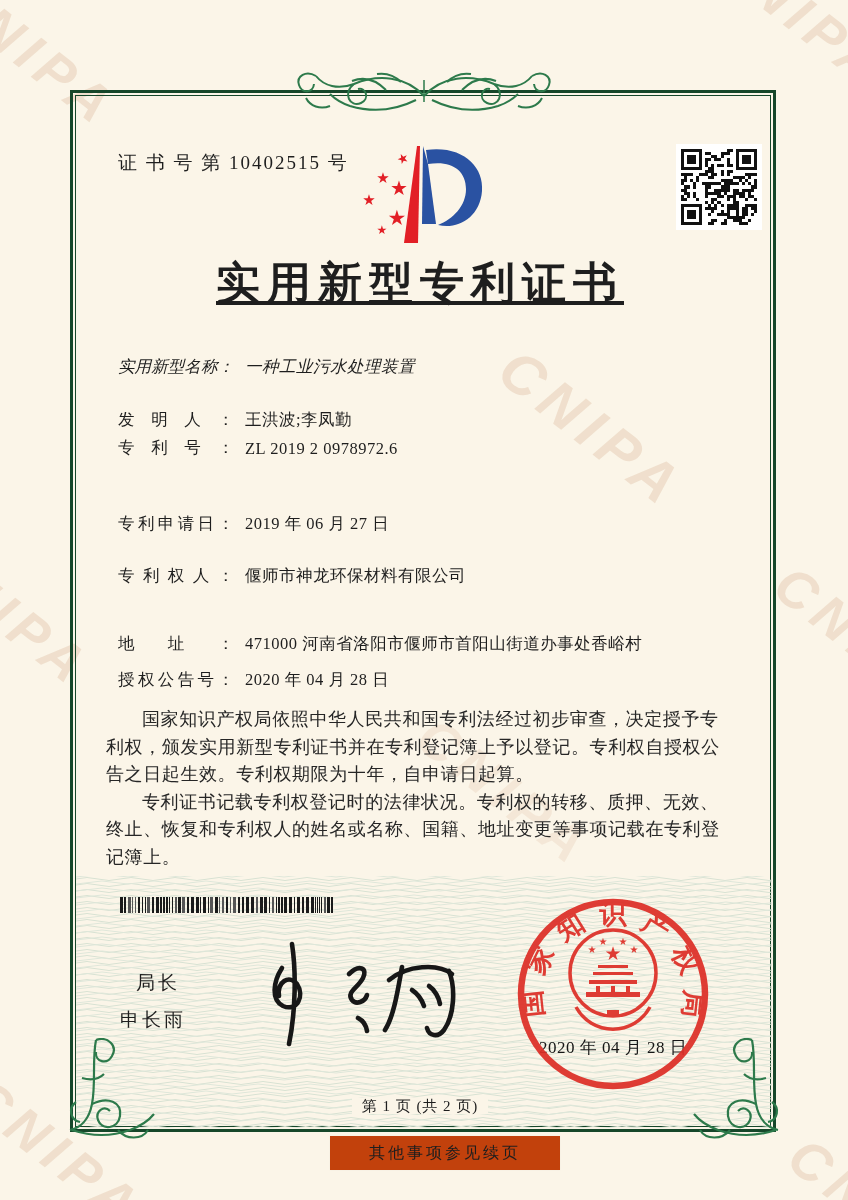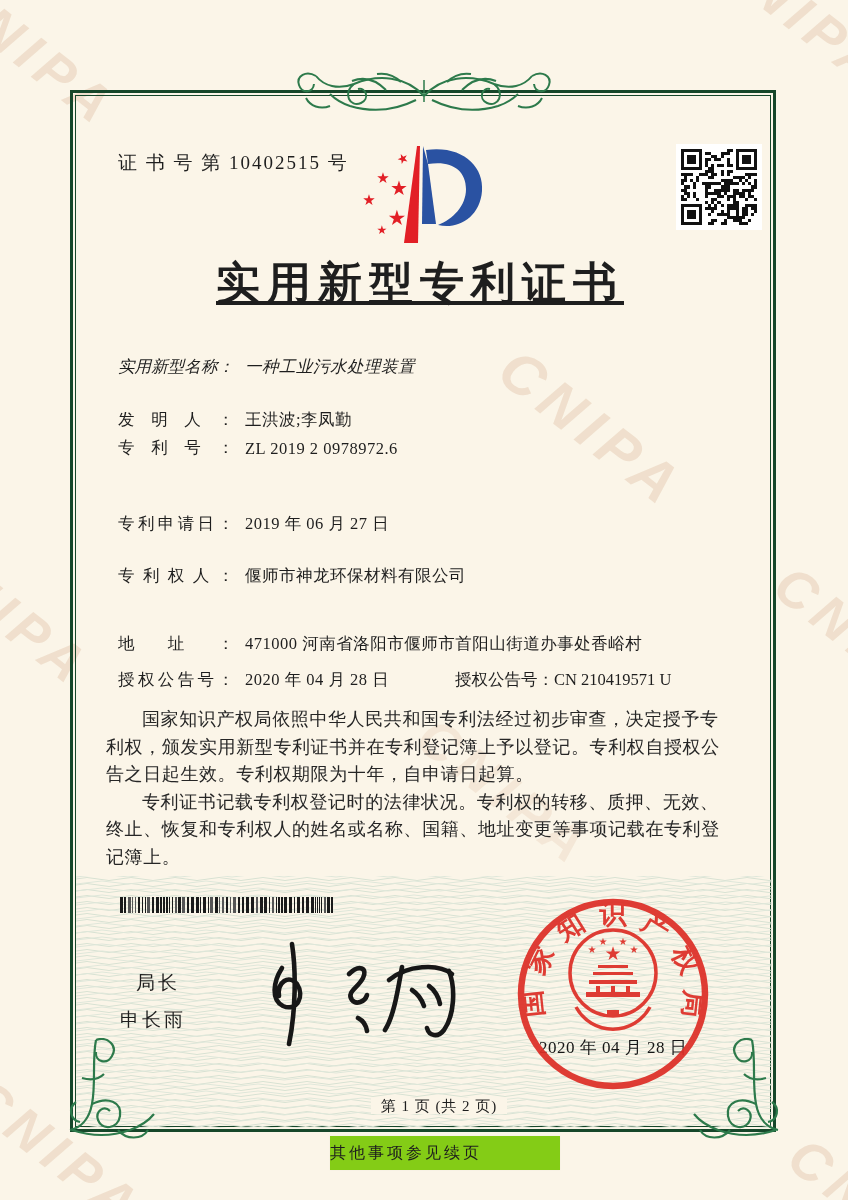--- a/index.html
+++ b/index.html
@@ -63,26 +63,26 @@
   .sig-title{position:absolute;left:136px;top:970px;font-size:19px;letter-spacing:3px;z-index:5;}
   .sig-name{position:absolute;left:120px;top:1007px;font-size:19px;letter-spacing:3px;z-index:5;}
   .sig-script{position:absolute;left:252px;top:938px;width:214px;height:112px;z-index:5;}
   .seal{position:absolute;left:512px;top:893px;width:202px;height:202px;z-index:6;opacity:0.93;}
   .seal-date{
     position:absolute;left:515px;top:1036px;width:196px;text-align:center;
     font-size:17px;color:#161616;z-index:5;letter-spacing:0.5px;white-space:nowrap;
   }
   .page-info{
     position:absolute;left:70px;top:1097px;width:700px;text-align:center;z-index:5;
-    font-size:15px;letter-spacing:1px;padding-left:19px;
+    font-size:15px;letter-spacing:1px;
   }
   .page-info span{background:#fbf5e8;padding:0 10px;}
   .footer-note{
     position:absolute;left:330px;top:1136px;width:230px;height:34px;line-height:34px;
-    background:#84cc16;font-size:16px;letter-spacing:3px;z-index:5;
+    background:#c2410c;text-align:center;font-size:16px;letter-spacing:3px;z-index:5;
     box-shadow:0 0 2px rgba(0,0,0,0.04);
   }
 </style>
 </head>
 <body>
 
 <div class="wm" style="left:30px;top:52px;">CNIPA</div>
 <div class="wm" style="left:800px;top:14px;">CNIPA</div>
 <div class="wm big" style="left:592px;top:428px;">CNIPA</div>
 <div class="wm" style="left:4px;top:612px;">CNIPA</div>
@@ -403,23 +403,20 @@
   <span class="flabel">专利申请日：</span><span class="fvalue">2019 年 06 月 27 日</span>
 </div>
 <div class="row" style="top:565px;">
   <span class="flabel">专利权人：</span><span class="fvalue">偃师市神龙环保材料有限公司</span>
 </div>
 <div class="row" style="top:617px;margin-top:16px;">
   <span class="flabel">地址：</span><span class="fvalue">471000 河南省洛阳市偃师市首阳山街道办事处香峪村</span>
 </div>
 <div class="row" style="top:669px;">
   <span class="flabel">授权公告号：</span><span class="fvalue">2020 年 04 月 28 日</span>
-  <span class="grant-no">
-    <span>授权公告号：</span><span>CN 210419571 U</span>
-  </span>
 </div>
 
 <div class="legal">
   <p>国家知识产权局依照中华人民共和国专利法经过初步审查，决定授予专利权，颁发实用新型专利证书并在专利登记簿上予以登记。专利权自授权公告之日起生效。专利权期限为十年，自申请日起算。</p>
   <p>专利证书记载专利权登记时的法律状况。专利权的转移、质押、无效、终止、恢复和专利权人的姓名或名称、国籍、地址变更等事项记载在专利登记簿上。</p>
 </div>
 
 <svg id="barcode" class="barcode" viewBox="0 0 216 16" preserveAspectRatio="none">
     <rect x="0" y="0" width="3" height="16" fill="#1a1a1a"></rect>
     <rect x="4" y="0" width="2" height="16" fill="#1a1a1a"></rect>

